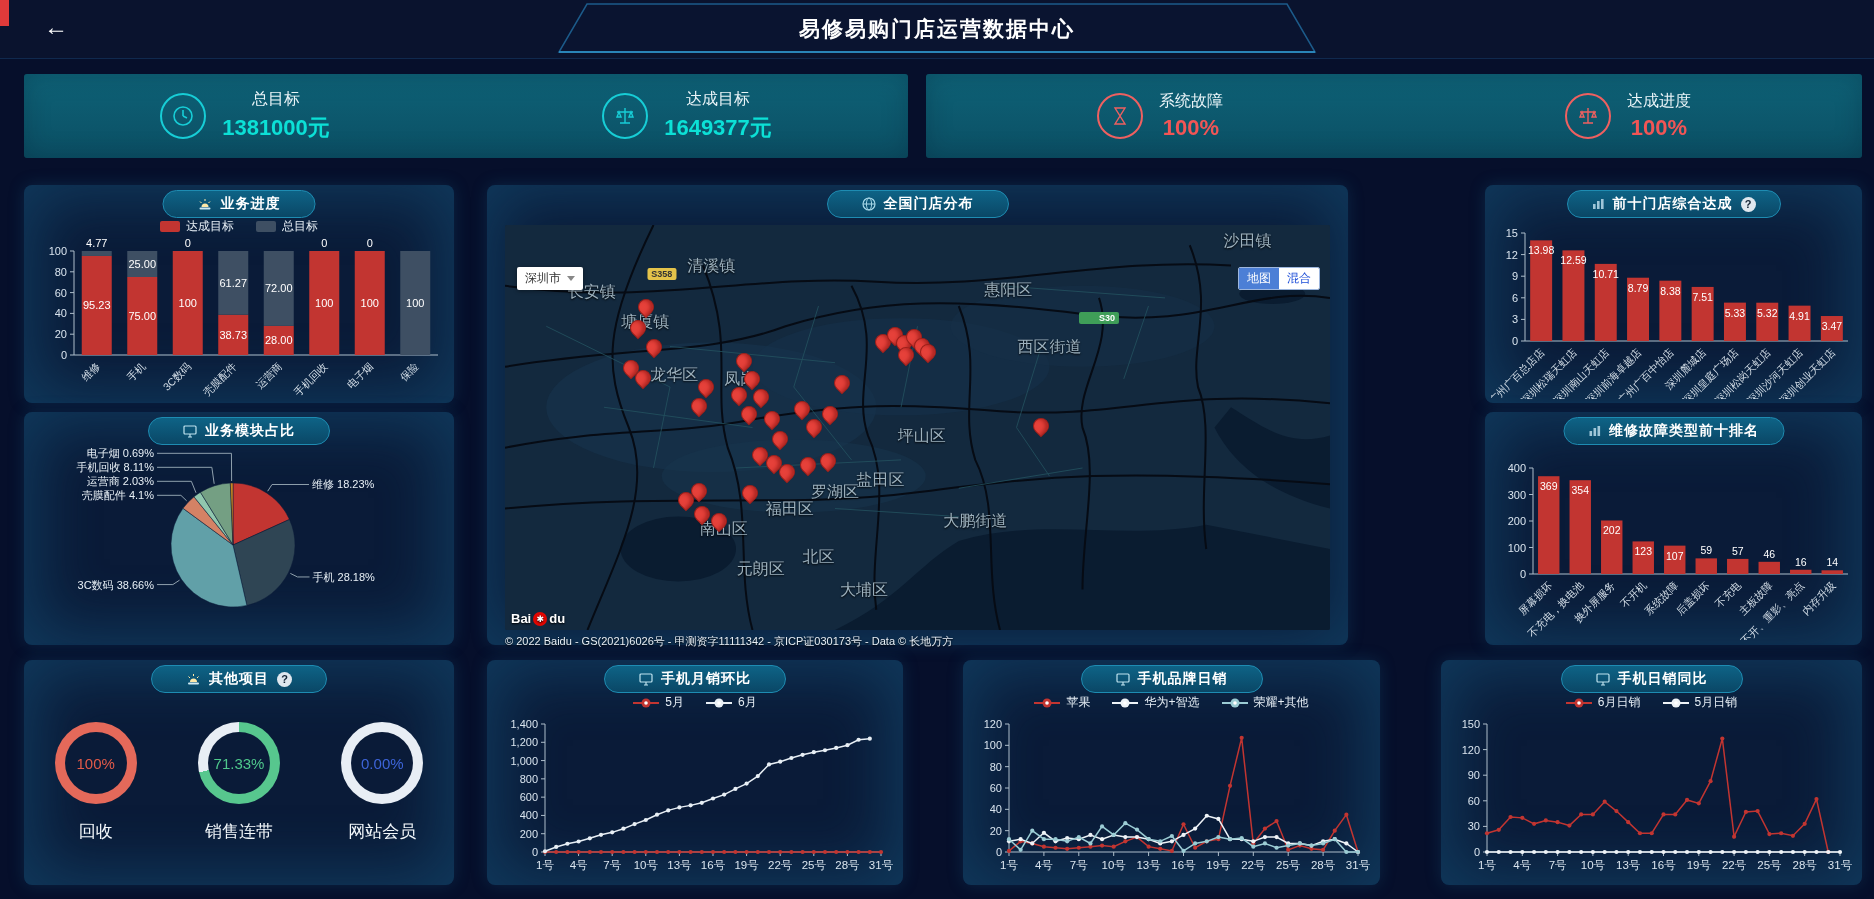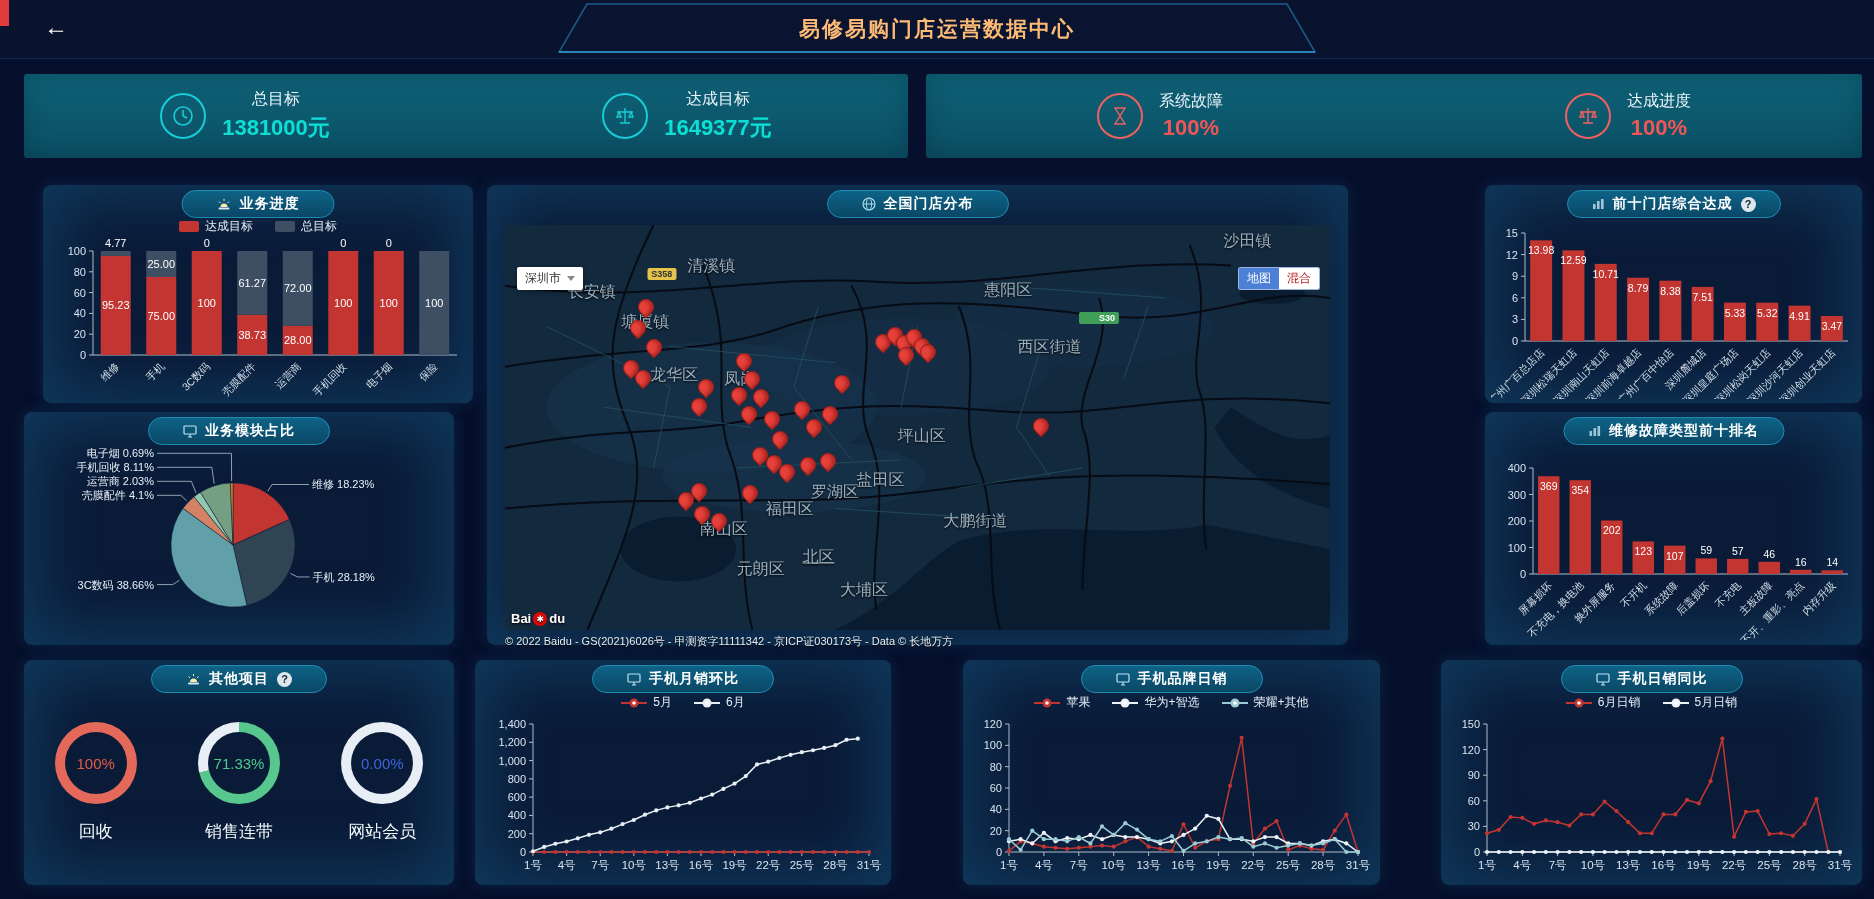--- a/index.html
+++ b/index.html
@@ -4,21 +4,21 @@
 <style>
   html,body{margin:0;padding:0;background:#04091c;}
   body{font-family:"Liberation Sans","DejaVu Sans",sans-serif;color:#e8f1f7;}
   .stage{position:relative;width:1874px;height:899px;background:#060f2b;overflow:hidden;}
   
   .hdr{position:absolute;left:0;top:0;width:1874px;height:58px;background:#0a132e;border-bottom:1px solid #10294e;}
   .corner-red{position:absolute;left:0;top:0;width:9px;height:26px;background:#e03a3a;}
   .back{position:absolute;left:38px;top:12px;font-size:24px;color:#ffffff;cursor:pointer;background:none;border:none;}
   .title-plate{position:absolute;left:557px;top:2px;width:760px;height:52px;}
   .title-plate svg{position:absolute;left:0;top:0;}
-  .page-title{position:absolute;left:0;top:13px;width:100%;text-align:center;font-size:21px;font-weight:bold;color:#fdba74;letter-spacing:2px;}
+  .page-title{position:absolute;left:0;top:13px;width:100%;text-align:center;font-size:21px;font-weight:bold;color:#ffffff;letter-spacing:2px;}
   
   .kcard{position:absolute;height:84px;top:74px;background:linear-gradient(180deg,#0e6277 0%,#0b4f64 100%);border-radius:3px;display:flex;align-items:center;justify-content:space-around;box-shadow:inset 0 0 26px rgba(0,20,40,.25);}
   .kpi{display:flex;align-items:center;gap:16px;}
   .kico{width:42px;height:42px;border-radius:50%;display:flex;align-items:center;justify-content:center;flex:0 0 auto;}
   .kico.cyan{border:2px solid #17cdd6;}
   .kico.red{border:2px solid #ef6060;}
   .kcol{display:flex;flex-direction:column;align-items:center;gap:3px;}
   .klabel{font-size:16px;color:#eaf4f8;}
   .kval{font-size:22px;font-weight:bold;}
   .kval.cyan{color:#0ce0d6;}
@@ -45,21 +45,21 @@
   .mlabel{position:absolute;font-size:16px;color:#9db1bd;text-shadow:0 1px 2px #000;transform:translate(-50%,-50%);white-space:nowrap;}
   .mbadge{position:absolute;font-size:9px;padding:1px 4px;border-radius:2px;transform:translate(-50%,-50%);font-weight:bold;}
   .mbadge.yellow{background:#e4c34a;color:#333;}
   .mbadge.green{background:#3f9e58;color:#fff;padding-left:20px;}
   .pin{position:absolute;width:14px;height:14px;background:#e6413a;border:1px solid #9c1f1a;border-radius:50% 50% 50% 0;transform:rotate(-45deg);box-shadow:inset -2px -2px 4px rgba(120,10,10,.5);cursor:pointer;}
   .city-dd{position:absolute;left:12px;top:42px;background:#ffffff;color:#333;font-size:12px;padding:3px 8px;border-radius:2px;display:flex;align-items:center;gap:6px;box-shadow:0 1px 4px rgba(0,0,0,.4);cursor:pointer;}
   .caret{width:0;height:0;border-left:4px solid transparent;border-right:4px solid transparent;border-top:5px solid #888;}
   .map-type{position:absolute;right:10px;top:42px;display:flex;border:1px solid #9db6dd;border-radius:2px;overflow:hidden;font-size:12px;}
   .map-type .mt{padding:2px 8px;cursor:pointer;}
   .mt-map{background:#4c7fd6;color:#fff;}
-  .mt-hyb{background:#ffffff;color:#b91c1c;}
+  .mt-hyb{background:#ffffff;color:#1d4ed8;}
   .bd-logo{position:absolute;left:6px;bottom:4px;font-size:13px;font-weight:bold;color:#fff;display:flex;align-items:center;gap:2px;text-shadow:0 1px 2px #000;}
   .paw{display:inline-flex;width:14px;height:14px;border-radius:50%;background:#e10601;color:#fff;font-size:9px;align-items:center;justify-content:center;}
   .attr{position:absolute;left:18px;top:449px;font-size:11px;color:#e8eff6;text-shadow:0 1px 2px #000;}
   text{font-family:"Liberation Sans","DejaVu Sans",sans-serif;}
 </style>
 </head>
 <body>
 <div class="stage">
 
   <div class="hdr">
@@ -117,21 +117,21 @@
             <path d="M12 4 L12 19 M7 19 L17 19 M4 8 L20 8 M6 8 L4 13 L8 13 Z M18 8 L16 13 L20 13 Z" stroke="#ef6060" stroke-width="1.4" fill="none"></path>
           </svg>
       </span>
       <span class="kcol">
         <span class="klabel">达成进度</span>
         <span class="kval red">100%</span>
       </span>
     </div>
   </div>
 
-  <section class="panel" style="left:24px;top:185px;width:430px;height:218px;margin-left:19px;">
+  <section class="panel" style="left:24px;top:185px;width:430px;height:218px;">
     <div class="pill">
       <svg width="15" height="13" viewBox="0 0 15 13">
           <path d="M4 9 a3.5 3.5 0 0 1 7 0 Z" fill="#ffe9a8"></path>
           <rect x="2" y="9.5" width="11" height="2" rx="1" fill="#cfeaf4"></rect>
           <path d="M7.5 1 L7.5 3 M2.5 3.5 L4 5 M12.5 3.5 L11 5" stroke="#ffe9a8" stroke-width="1"></path>
         </svg>
       <span class="pt">业务进度</span>
     </div>
     <div class="legend" style="top:33px;" id="lg-business_progress">
         <span class="lg-item">
@@ -305,21 +305,21 @@
           <span class="mlabel" style="left: 61%; top: 16%;">惠阳区</span>
           <span class="mlabel" style="left: 20.5%; top: 37%;">龙华区</span>
           <span class="mlabel" style="left: 28.5%; top: 38%;">凤岗</span>
           <span class="mlabel" style="left: 26.5%; top: 75%;">南山区</span>
           <span class="mlabel" style="left: 34.5%; top: 70%;">福田区</span>
           <span class="mlabel" style="left: 40%; top: 66%;">罗湖区</span>
           <span class="mlabel" style="left: 45.5%; top: 63%;">盐田区</span>
           <span class="mlabel" style="left: 50.5%; top: 52%;">坪山区</span>
           <span class="mlabel" style="left: 57%; top: 73%;">大鹏街道</span>
           <span class="mlabel" style="left: 31%; top: 85%;">元朗区</span>
-          <span class="mlabel" style="left: 38%; top: 82%; text-decoration: underline;">北区</span>
+          <span class="mlabel" style="left: 38%; top: 82%;">北区</span>
           <span class="mlabel" style="left: 43.5%; top: 90%;">大埔区</span>
           <span class="mlabel" style="left: 66%; top: 30%;">西区街道</span>
           <span class="mbadge yellow" style="left: 19%; top: 12%;">S358</span>
           <span class="mbadge green" style="left: 72%; top: 23%;">S30</span>
           <span class="pin" style="left: calc(17% - 7px); top: calc(21.9% - 15px);"></span>
           <span class="pin" style="left: calc(16% - 7px); top: calc(27.1% - 15px);"></span>
           <span class="pin" style="left: calc(17.9% - 7px); top: calc(31.8% - 15px);"></span>
           <span class="pin" style="left: calc(15.2% - 7px); top: calc(37% - 15px);"></span>
           <span class="pin" style="left: calc(16.6% - 7px); top: calc(39.4% - 15px);"></span>
           <span class="pin" style="left: calc(24.3% - 7px); top: calc(41.7% - 15px);"></span>
@@ -477,21 +477,21 @@
           <text x="282.25" y="134" fill="#d5dfe8" font-size="10.5" text-anchor="end" transform="rotate(-45,282.25,134)">主板故障</text>
           <rect x="299.04" y="117.76" width="21.42" height="4.24" fill="#c23531"></rect>
           <text x="309.75" y="113.76" fill="#fff" font-size="10.5" text-anchor="middle">16</text>
           <text x="313.75" y="134" fill="#d5dfe8" font-size="10.5" text-anchor="end" transform="rotate(-45,313.75,134)">不开、重影、亮点</text>
           <rect x="330.54" y="118.29" width="21.42" height="3.71" fill="#c23531"></rect>
           <text x="341.25" y="114.29" fill="#fff" font-size="10.5" text-anchor="middle">14</text>
           <text x="345.25" y="134" fill="#d5dfe8" font-size="10.5" text-anchor="end" transform="rotate(-45,345.25,134)">内存升级</text>
         </svg></div>
   </section>
 
-  <section class="panel" style="left:475px;top:660px;width:416px;height:225px;">
+  <section class="panel" style="left:487px;top:660px;width:416px;height:225px;">
     <div class="pill">
       <svg width="14" height="13" viewBox="0 0 14 13">
           <rect x="1" y="1" width="12" height="8" rx="1" fill="none" stroke="#bfe3ef" stroke-width="1.2"></rect>
           <path d="M5 12 L9 12 M7 9 L7 12" stroke="#bfe3ef" stroke-width="1.2"></path>
         </svg>
       <span class="pt">手机月销环比</span>
     </div>
     <div class="legend" style="top:34px;" id="lg-month_sales">
         <span class="lg-item">
           <svg width="26" height="10">

